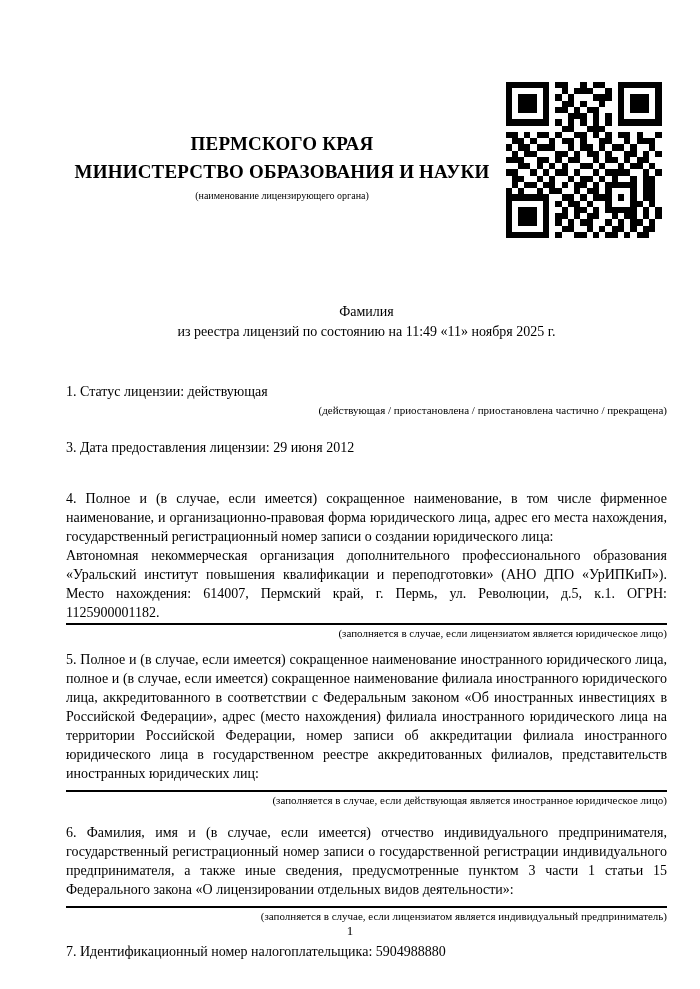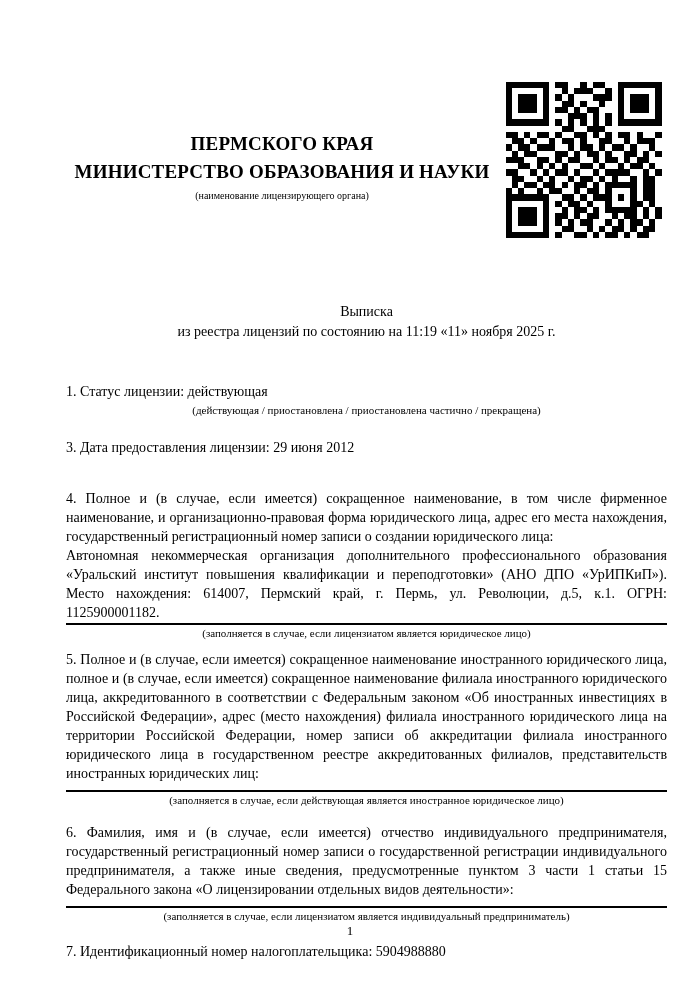--- a/index.html
+++ b/index.html
@@ -60,21 +60,21 @@
     left: 66px;
     top: 364px;
     width: 601px;
     line-height: 19px;
   }
   .item-text { text-align: justify; }
   .item-value { text-align: justify; }
   .caption {
     font-size: 11px;
     line-height: 14px;
-    text-align: center;
+    text-align: right;
     margin-top: 1px;
   }
   .rule {
     height: 2px;
     background: #000000;
     margin-top: 1px;
   }
   .rule.gap { margin-top: 7px; }
   .f1 { margin-bottom: 21px; margin-top: 18px; }
   .f1 .caption { margin-top: 2px; }
@@ -443,22 +443,22 @@
 
   <div class="header">
     <div class="org-name">
       <div>ПЕРМСКОГО КРАЯ</div>
       <div>МИНИСТЕРСТВО ОБРАЗОВАНИЯ И НАУКИ</div>
     </div>
     <div class="org-caption">(наименование лицензирующего органа)</div>
   </div>
 
   <div class="doc-title">
-    <div>Выписка</div>
-    <div>из реестра лицензий по состоянию на 11:19 «11» ноября 2025 г.</div>
+    <div>Фамилия</div>
+    <div>из реестра лицензий по состоянию на 11:49 «11» ноября 2025 г.</div>
   </div>
 
   <div class="content">
 
     <div class="f1">
       <div class="item-text">1. Статус лицензии: действующая</div>
       <div class="caption">(действующая / приостановлена / приостановлена частично / прекращена)</div>
     </div>
 
 

